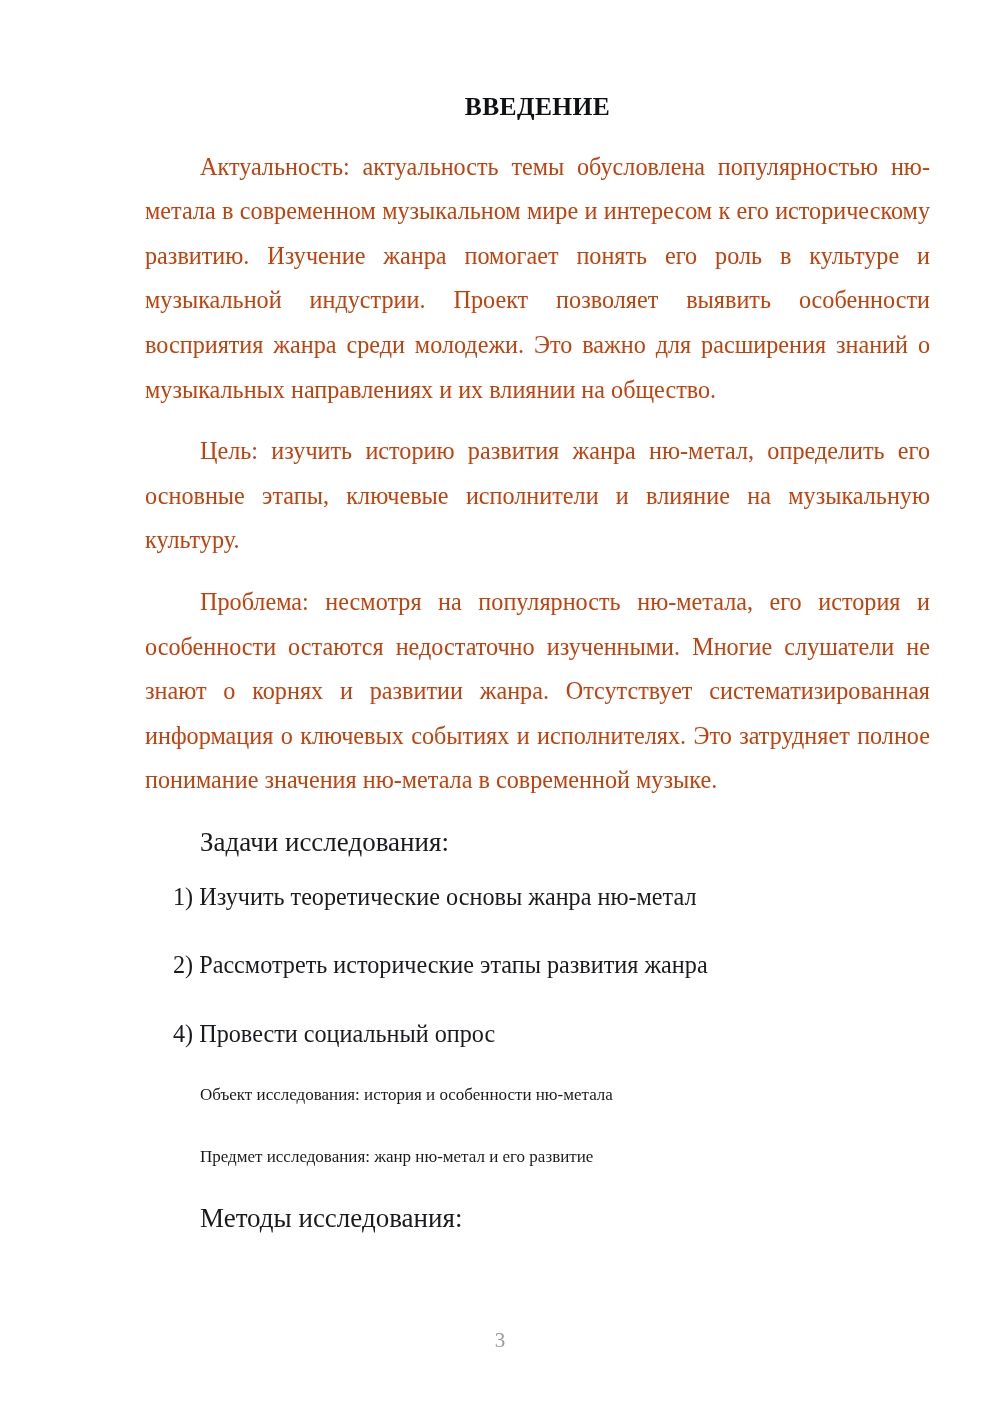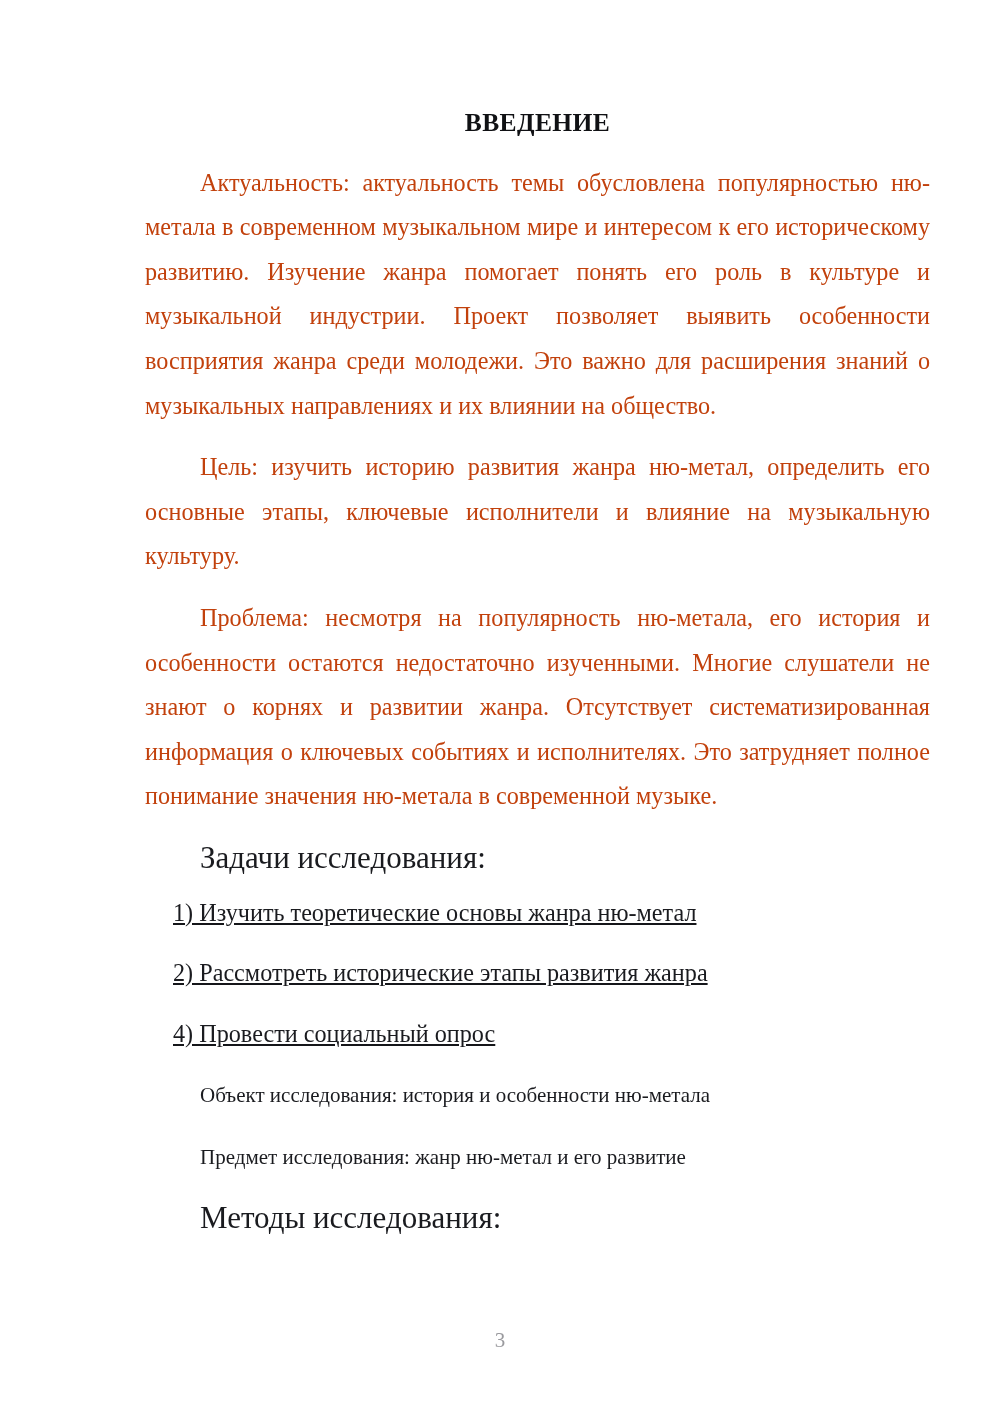--- a/index.html
+++ b/index.html
@@ -25,21 +25,21 @@
     position: absolute;
     left: 145px;
     top: 0;
     width: 785px;
   }
   .doc-title {
     font-size: 25.5px;
     font-weight: bold;
     text-align: center;
     letter-spacing: 0.4px;
-    margin: 16px;
+    margin: 0;
     padding-top: 92px;
     line-height: 1.2;
     color: #101114;
   }
   .body-block {
     margin-top: 22px;
   }
   p.para {
     margin: 0 0 0 0;
     font-size: 24.2px;
@@ -48,46 +48,45 @@
     text-justify: inter-word;
     text-indent: 55px;
     color: #c2410c;
     hyphens: none;
   }
   p.para + p.para {
     margin-top: 17px;
   }
   p.lead {
     margin: 17px 0 0 0;
-    font-size: 31px;
+    font-size: 27px;
     line-height: 44.6px;
     text-align: left;
     text-indent: 55px;
     color: #1a1b1f;
   }
   ol.num-list {
     list-style: none;
     margin: 10px 0 0 0;
     padding: 0;
-    text-decoration: underline;
   }
   ol.num-list li {
     font-size: 24.2px;
     line-height: 44.6px;
     color: #1a1b1f;
     padding-left: 28px;
-    margin-top: 16px;
+    margin-top: 24px;
     white-space: nowrap;
   }
   ol.num-list li:first-child {
     margin-top: 0;
   }
   .single-line {
     margin: 17px 0 0 0;
-    font-size: 21px;
+    font-size: 17px;
     line-height: 44.6px;
     text-align: left;
     text-indent: 55px;
     color: #1a1b1f;
   }
   .page-number {
     position: absolute;
     left: 0;
     right: 0;
     top: 1330px;

